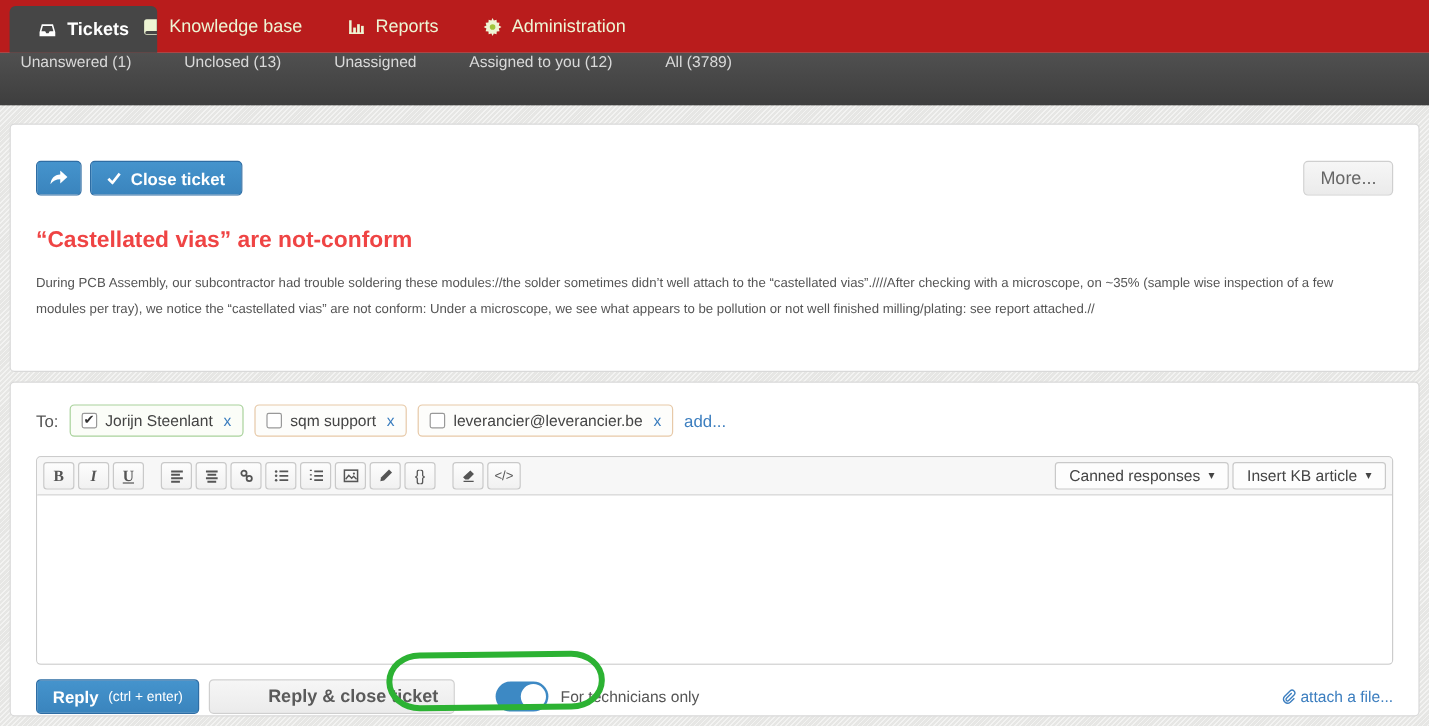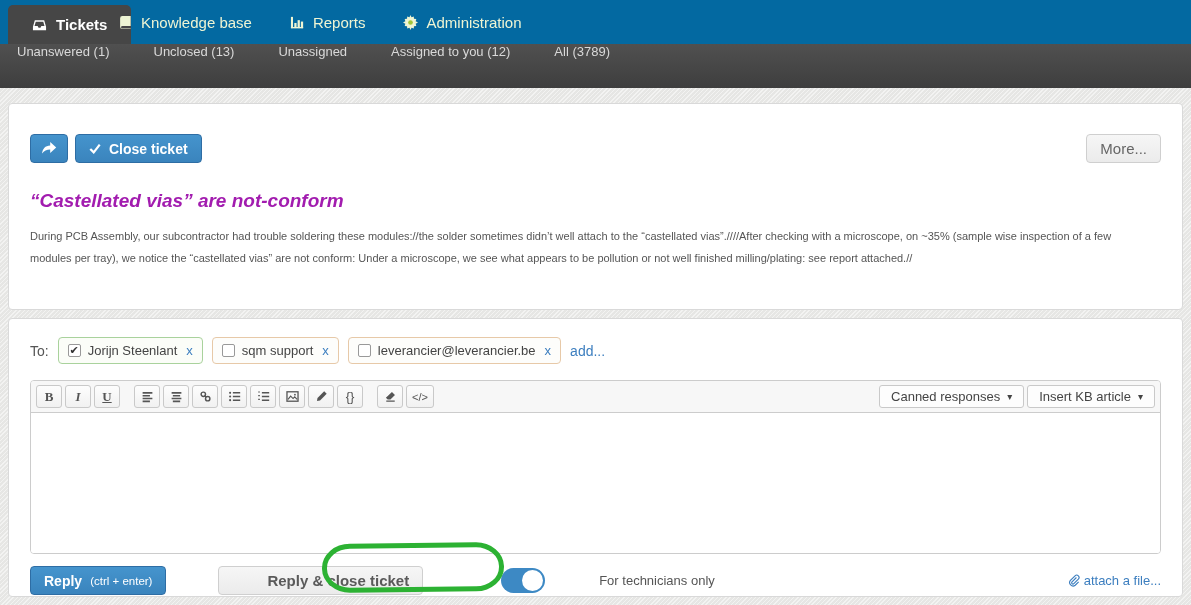--- a/index.html
+++ b/index.html
@@ -6,21 +6,21 @@
   html,body { width:1191px; height:605px; }
   body {
     font-family: "Liberation Sans", "DejaVu Sans", sans-serif;
     position: relative;
     background: #e9e9e7;
     overflow: hidden;
   }
   
   .nav-green {
     position:absolute; top:0; left:0; right:0; height:44px;
-    background:#0369a1;
+    background:#b91c1c;
   }
   .tab-active {
     position:absolute; left:8px; top:5px; height:39px;
     background:#464646; border-radius:5px 5px 0 0;
     display:flex; align-items:center; gap:9px; padding:0 24px;
     color:#fff; font-weight:bold; font-size:15px; cursor:pointer;
   }
   .nav-items {
     position:absolute; left:118px; top:0; height:44px;
     display:flex; align-items:center; gap:38px;
@@ -58,21 +58,21 @@
   }
   .btn-icon-only { width:38px; padding:0; }
   .btn-gray {
     display:inline-flex; align-items:center; justify-content:center;
     background:linear-gradient(#f6f6f6,#ebebeb); border:1px solid #cfcfcf;
     color:#666; font-size:15px; height:29px; border-radius:4px;
     padding:0 13px; cursor:pointer;
   }
   .actions-row { display:flex; align-items:flex-end; gap:7px; }
   .spacer { flex:1; }
-  .ticket-title { margin-top:27px; font-size:19px; font-weight:bold; color:#a21caf;font-style:italic; }
+  .ticket-title { margin-top:27px; font-size:19px; font-weight:bold; color:#ef4444; }
   .ticket-body  { margin-top:13px; font-size:11px; color:#555; line-height:22px; padding-right:10px; }
   
   .to-row { display:flex; align-items:center; gap:9px; font-size:14px; color:#555; }
   .chip {
     display:inline-flex; align-items:center; gap:7px;
     height:27px; padding:0 9px; border-radius:4px;
     background:#fdfdfb; font-size:13px; color:#444; cursor:pointer;
   }
   .chip-green { border:1px solid #a9d29c; background:#fbfdf8; }
   .chip-tan   { border:1px solid #e7c9a8; }
@@ -101,21 +101,21 @@
   .tb-dd {
     height:23px; border:1px solid #c9c9c9; border-radius:3px;
     background:#fdfdfd; color:#444; font-size:13px;
     display:inline-flex; align-items:center; gap:7px; padding:0 11px; cursor:pointer;justify-content:flex-end;
   }
   .msg-area {
     display:block; width:100%; height:140px; border:none; outline:none;
     resize:none; background:#fff; font-family:"Liberation Sans", sans-serif; font-size:14px; padding:8px;
   }
   
-  .footer { display:flex; align-items:center; margin-top:12px;gap:44px; }
+  .footer { display:flex; align-items:center; margin-top:12px; }
   .btn-reply-hint { font-weight:normal; font-size:11.5px; }
   .btn-reply-close { margin-left:8px; font-weight:bold; color:#5a5a5a;padding-left:48px; }
   .toggle {
     margin-left:34px; width:44px; height:25px; border-radius:13px;
     background:#3d89c4; position:relative; cursor:pointer; flex:none;
   }
   .toggle .knob {
     position:absolute; top:2px; right:2px; width:21px; height:21px;
     border-radius:50%; background:#fff;
   }

